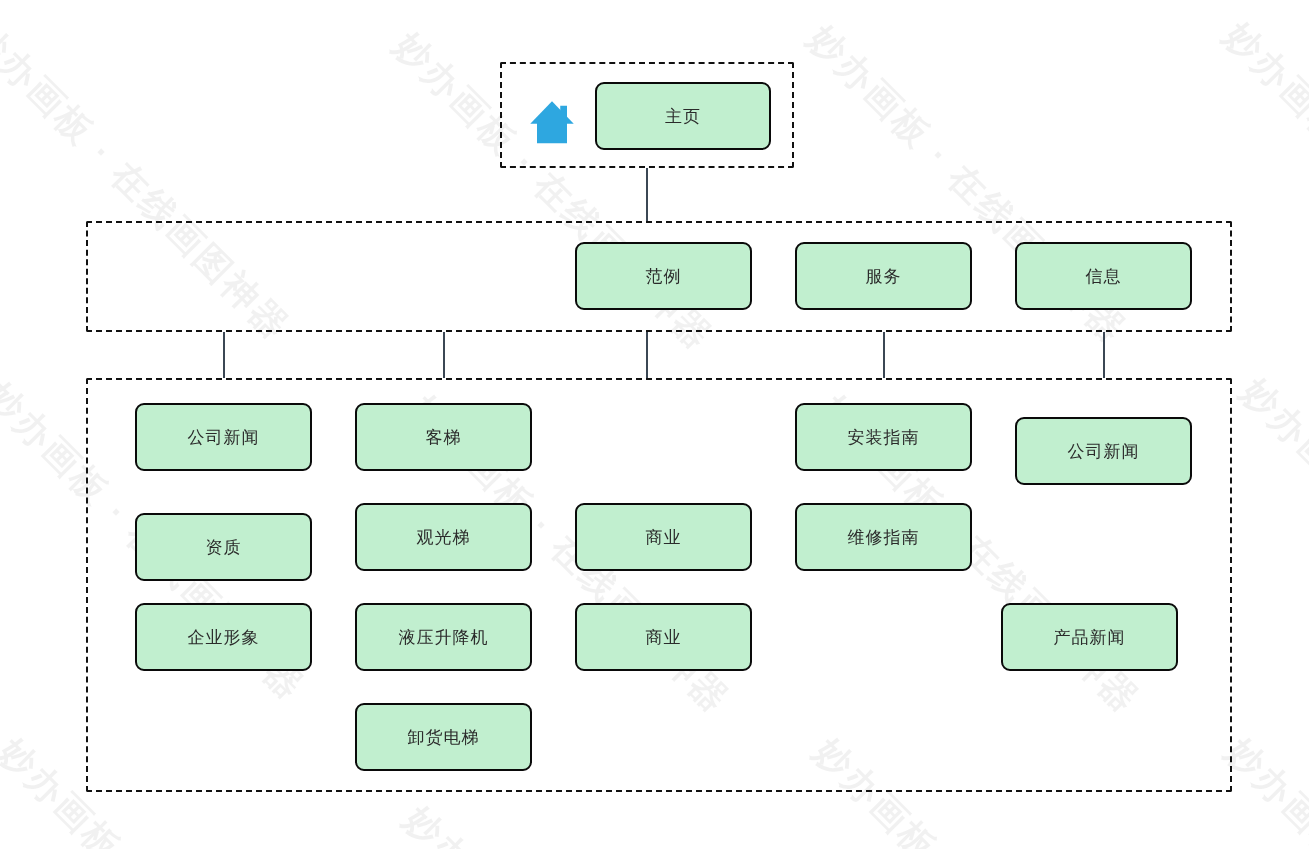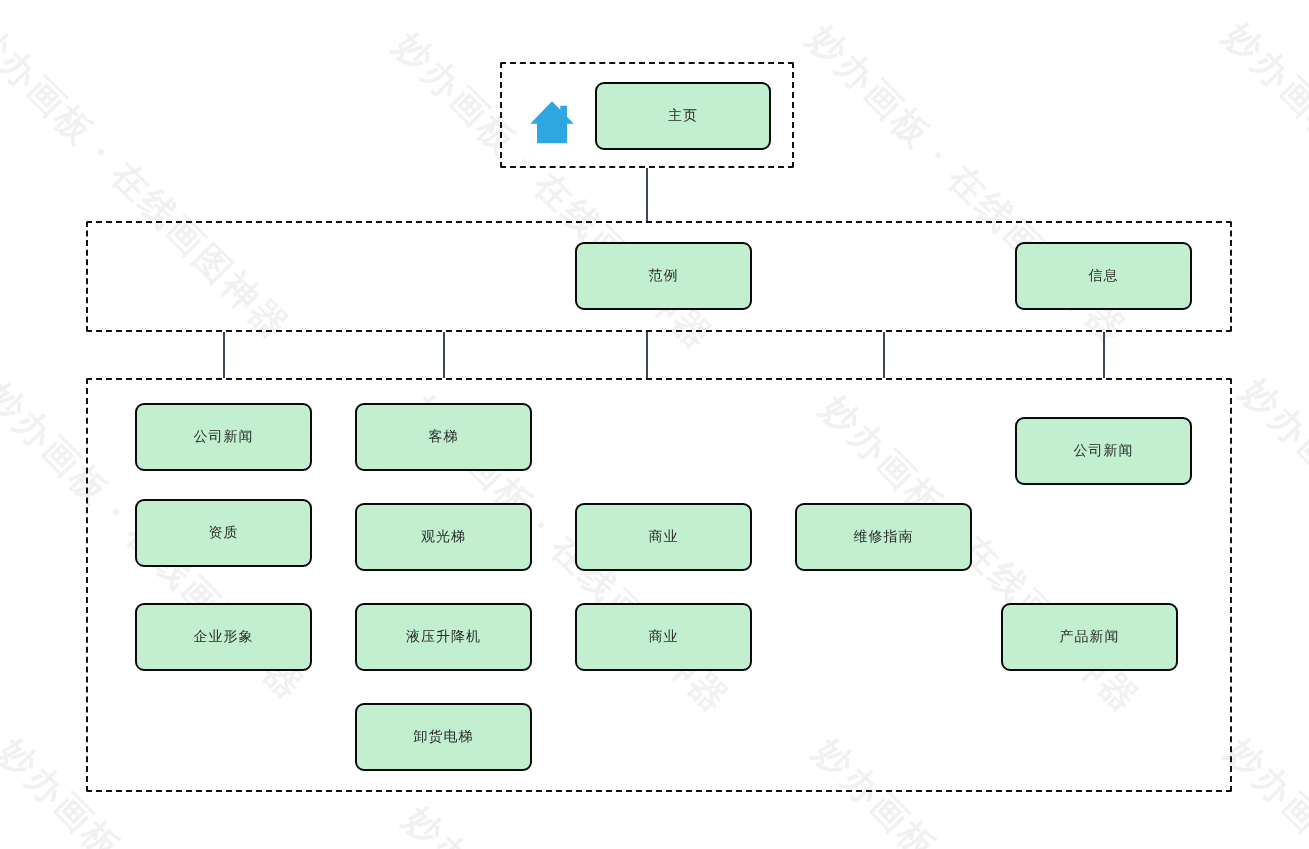--- a/index.html
+++ b/index.html
@@ -12,21 +12,21 @@
       color:rgba(0,0,0,0.055);transform:rotate(45deg);transform-origin:0 0;
       font-weight:bold;user-select:none;}
 
   
   .group{position:absolute;border:2px dashed #111;background:transparent;z-index:2;
          border-radius:2px;box-sizing:border-box;}
 
   
   .node{position:absolute;width:177px;height:68px;background:#c1efcf;border:2px solid #0a0a0a;
         border-radius:9px;display:flex;align-items:center;justify-content:center;
-        font-size:14px;color:#2b2b2b;box-sizing:border-box;z-index:3;letter-spacing:1px;}
+        font-size:17px;color:#2b2b2b;box-sizing:border-box;z-index:3;letter-spacing:1px;}
 
   
   .vline{position:absolute;width:2px;background:#3b4754;z-index:1;}
 
   .home-icon{position:absolute;left:26px;top:32px;width:48px;height:54px;display:block;}
 </style>
 </head>
 <body>
 
 <div class="stage">
@@ -59,36 +59,38 @@
         <rect x="43" y="9" width="9" height="16" fill="#2ea7e0"></rect>
         <polygon points="32,3 61,33 3,33" fill="#2ea7e0"></polygon>
         <rect x="12" y="32" width="40" height="27" fill="#2ea7e0"></rect>
       </svg>
     </span>
     <div class="node" style="left:93px;top:18px;width:176px">主页</div>
   </div>
 
   <div class="group" style="left:86px;top:221px;width:1146px;height:111px">
     <div class="node" style="left:487px;top:19px">范例</div>
+    <div class="node" style="left:707px;top:19px">服务</div>
     <div class="node" style="left:927px;top:19px">信息</div>
   </div>
 
   <div class="group" style="left:86px;top:378px;width:1146px;height:414px">
 
     <div class="node" style="left:47px;top:23px">公司新闻</div>
-    <div class="node" style="left:47px;top:119px">资质</div>
+    <div class="node" style="left:47px;top:133px">资质</div>
     <div class="node" style="left:47px;top:223px">企业形象</div>
 
     <div class="node" style="left:267px;top:23px">客梯</div>
     <div class="node" style="left:267px;top:123px">观光梯</div>
     <div class="node" style="left:267px;top:223px">液压升降机</div>
     <div class="node" style="left:267px;top:323px">卸货电梯</div>
 
     <div class="node" style="left:487px;top:123px">商业</div>
     <div class="node" style="left:487px;top:223px">商业</div>
 
+    <div class="node" style="left:707px;top:23px">安装指南</div>
     <div class="node" style="left:707px;top:123px">维修指南</div>
 
     <div class="node" style="left:927px;top:37px">公司新闻</div>
     <div class="node" style="left:913px;top:223px">产品新闻</div>
   </div>
 
 </div>
 
 </body></html>

